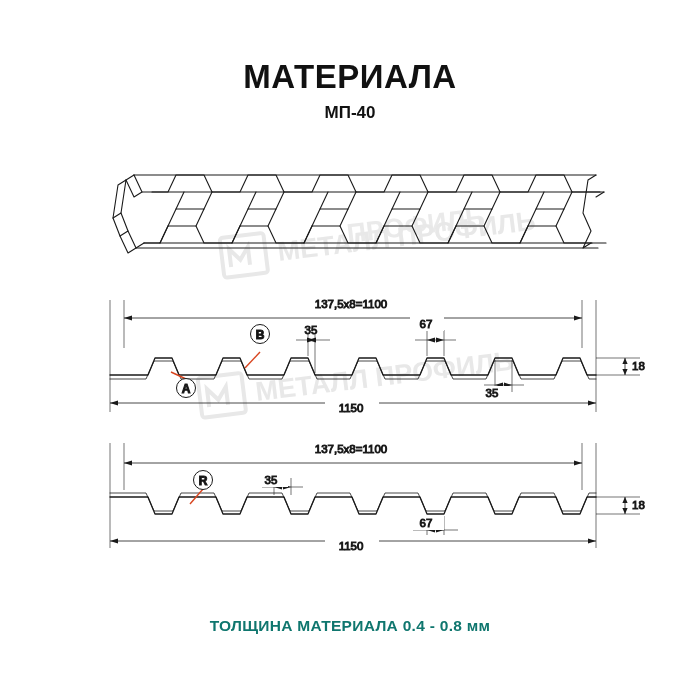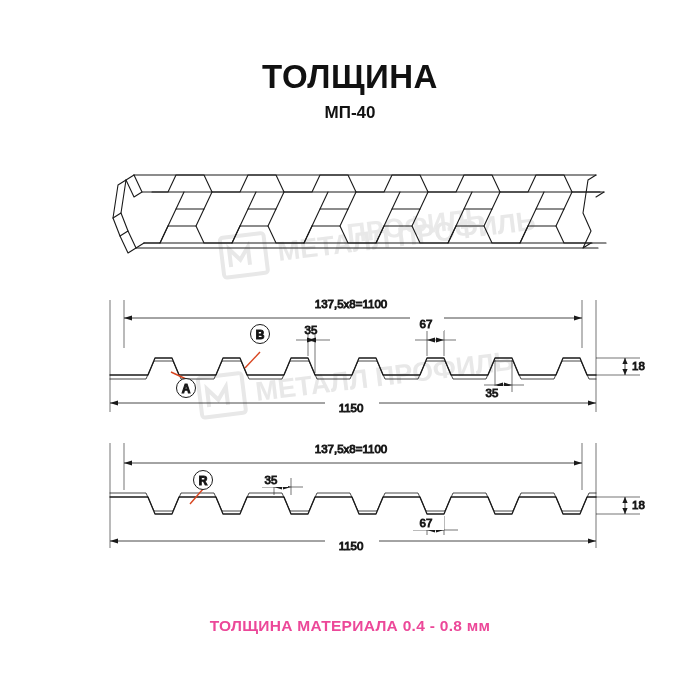--- a/index.html
+++ b/index.html
@@ -44,21 +44,21 @@
   }
   .footer {
     position: absolute;
     left: 0;
     top: 617px;
     width: 700px;
     text-align: center;
     font-size: 15.5px;
     font-weight: bold;
     letter-spacing: 0.3px;
-    color: #ec4899;
+    color: #0f766e;
   }
   svg.drawing {
     position: absolute;
     left: 0;
     top: 0;
   }
   .wm-text {
     font-family: "Liberation Sans", sans-serif;
     font-weight: bold;
     fill: #e8e8e8;
@@ -73,21 +73,21 @@
     font-size: 12px;
     font-weight: bold;
     fill: #111111;
   }
 </style>
 </head>
 <body>
 
 <div class="page">
 
-  <div class="title">ТОЛЩИНА</div>
+  <div class="title">МАТЕРИАЛА</div>
   <div class="subtitle">МП-40</div>
 
   <svg class="drawing" width="700" height="700" viewBox="0 0 700 700">
 
     <g opacity="1">
 
       <g transform="translate(222,258) rotate(-7)">
         <g>
           <rect x="0" y="-20" width="44" height="40" rx="3" fill="none" stroke="#e8e8e8" stroke-width="4"></rect>
           <path d="M8,10 L8,-8 L18,4 L27,-8 L27,10" fill="none" stroke="#e8e8e8" stroke-width="4"></path>

